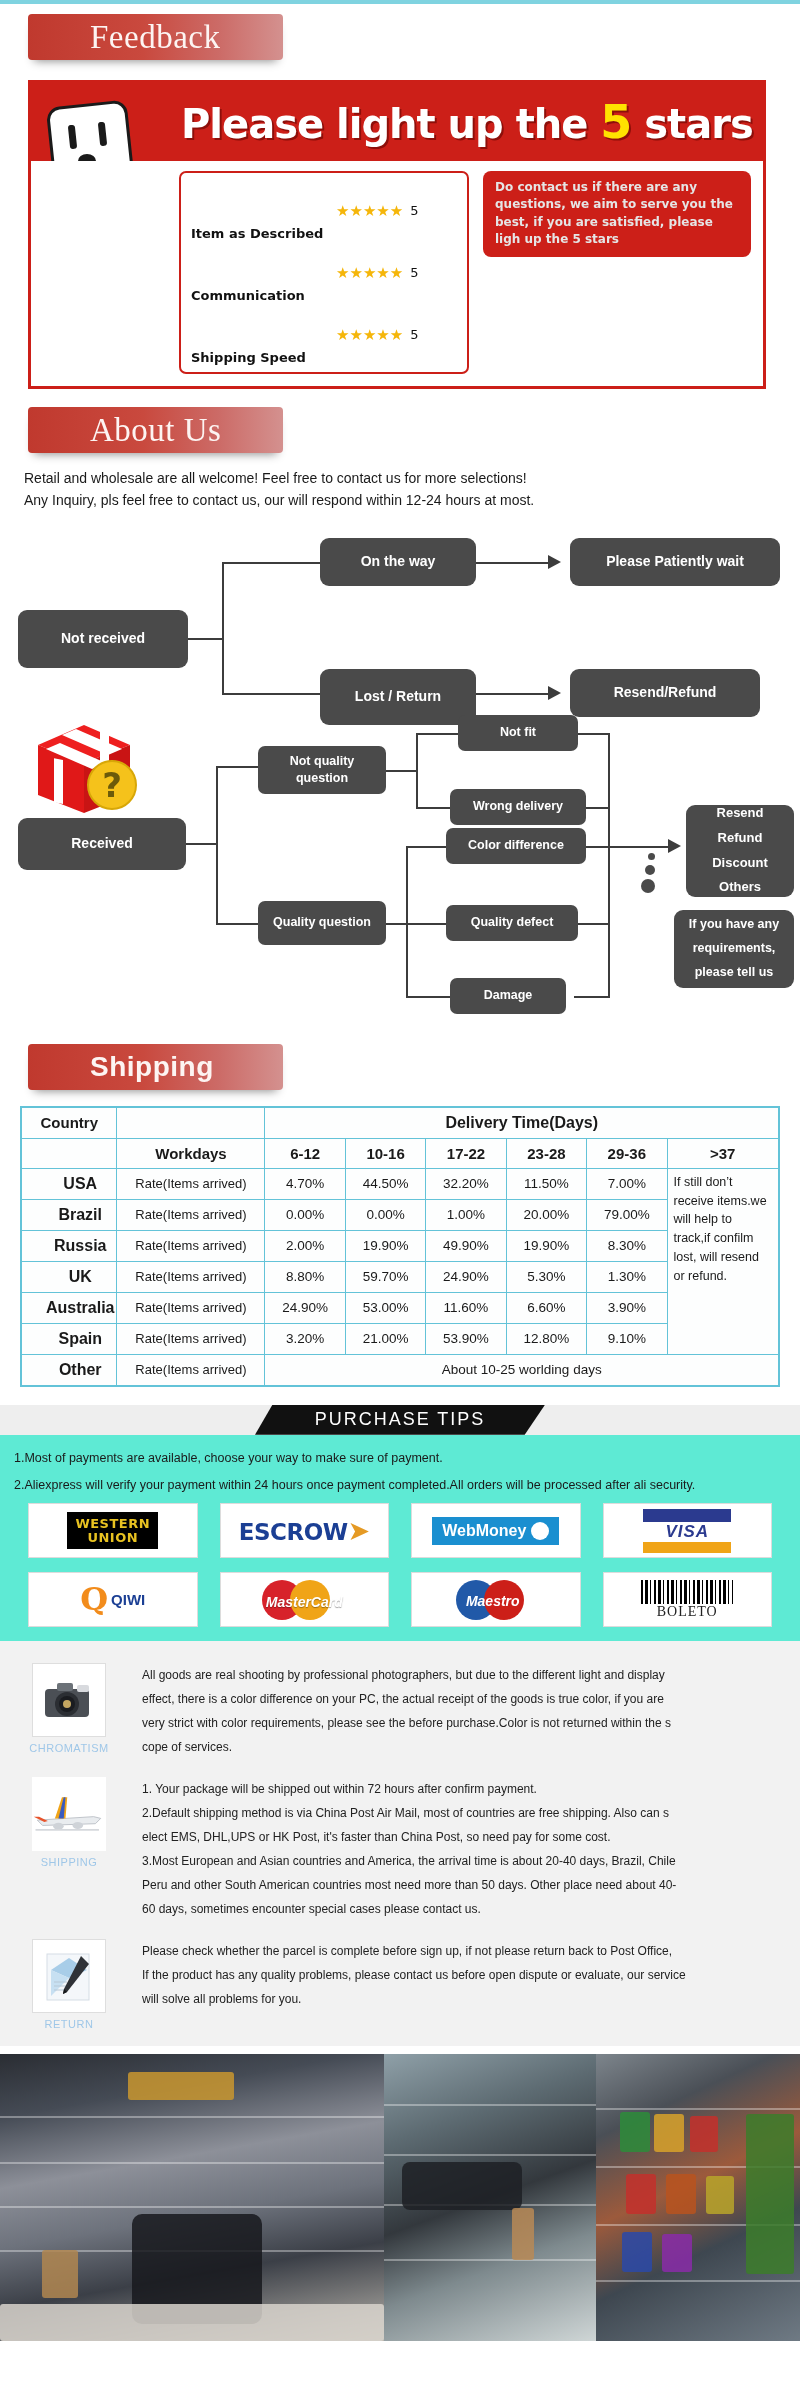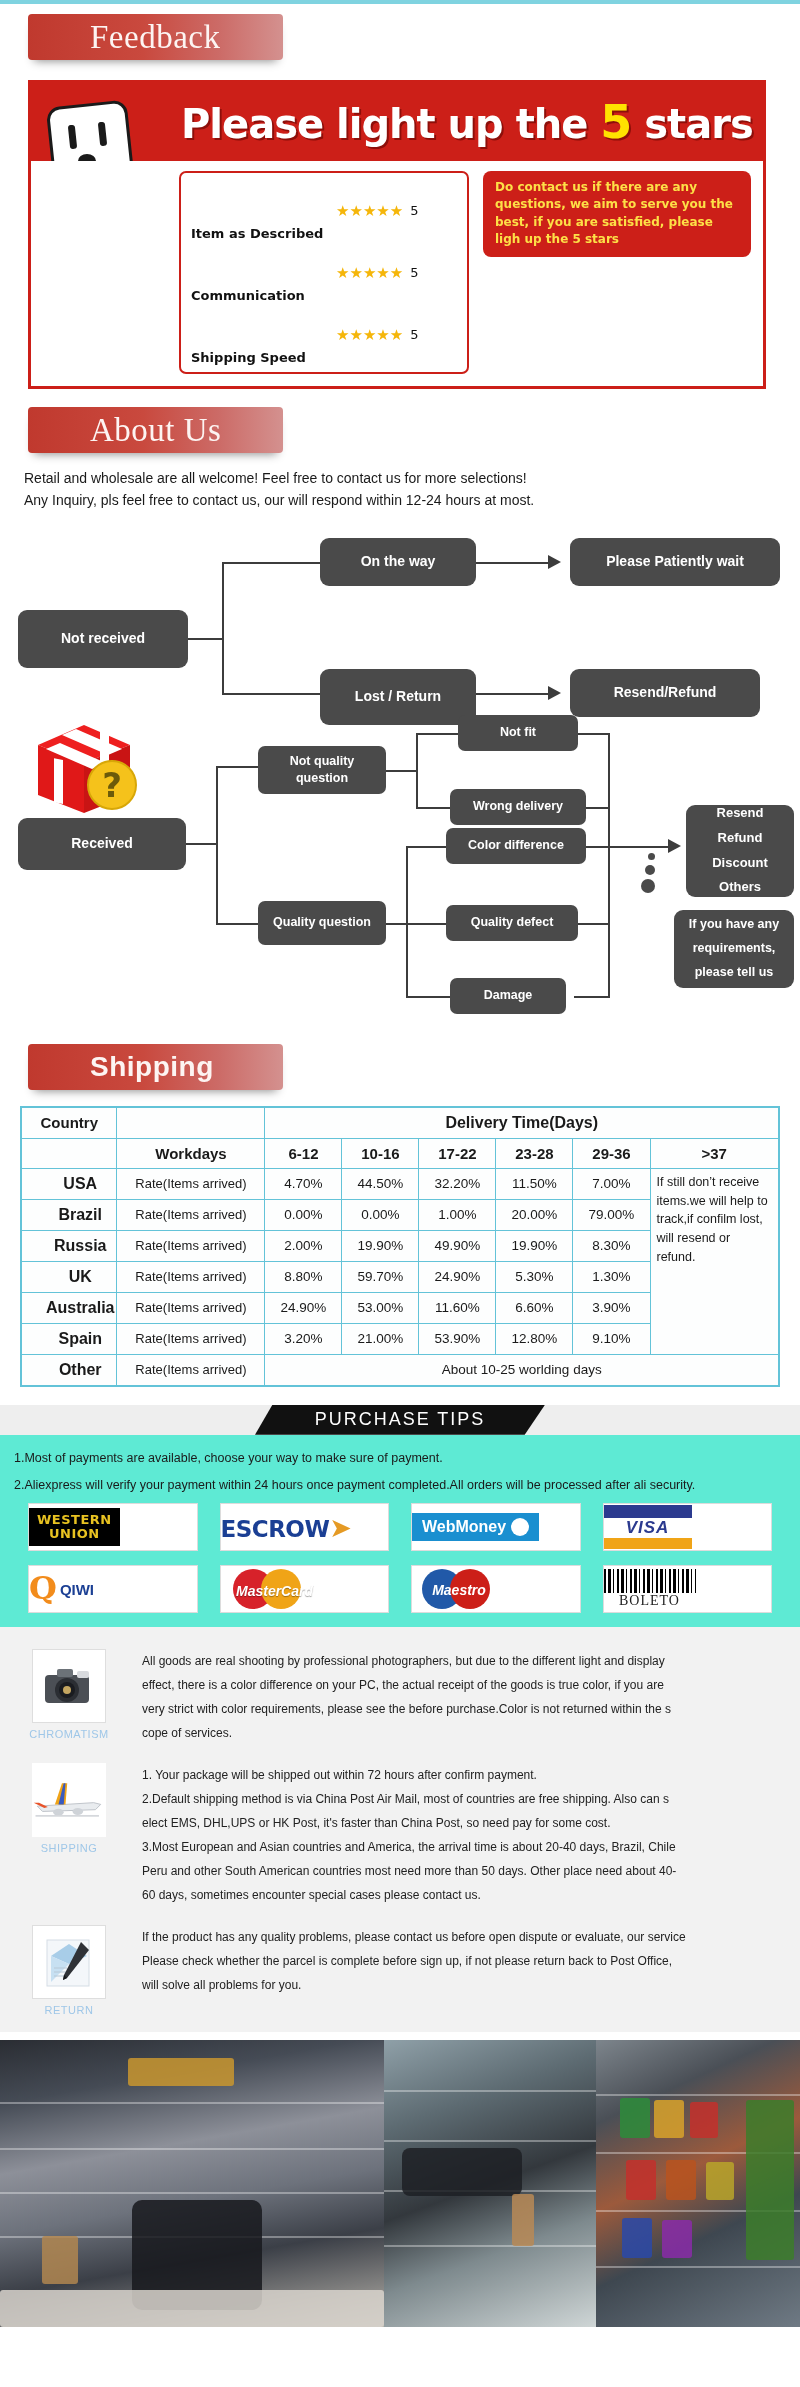--- a/index.html
+++ b/index.html
@@ -96,21 +96,21 @@
     color: #111;
     margin: 1px 0;
     white-space: nowrap;
   }
   .rating-row .lbl { width: 145px; margin-top: 46px; }
   .rating-row .stars { color: #f5b60a; font-size: 15px; letter-spacing: 0px; }
   .rating-row .val { margin-left: 7px; font-weight: normal; font-size: 13px; }
   .contact-box {
     background: #cc1f18;
     border-radius: 8px;
-    color: #fde047;
+    color: #e5e5e5;
     font-family: "DejaVu Sans", sans-serif;
     font-weight: bold;
     font-size: 12px;
     line-height: 1.45;
     padding: 8px 12px;
     width: 268px;
   }
 
   
   .about-text {
@@ -170,21 +170,21 @@
   table.ship .country { font-weight: bold; font-size: 16px; width: 92px; padding-left: 24px; }
   table.ship .rate { font-size: 13px; width: 148px; }
   table.ship .hdr { font-weight: bold; font-size: 15px; }
   table.ship .delivery-hdr { font-weight: bold; font-size: 16px; }
   table.ship .note {
     font-size: 12.5px;
     text-align: left;
     padding: 4px 6px;
     line-height: 1.5;
     vertical-align: top;
-    width: 129px;
+    width: 112px;
   }
 
   
   .tips-section { margin-top: 18px; width: 800px; background: #f2f2f2; padding-bottom: 10px; }
   .tips-ribbon-row { position: relative; height: 30px; background: #eeeeee; }
   .tips-ribbon {
     position: absolute;
     left: 255px;
     top: 0;
     width: 290px;
@@ -203,24 +203,24 @@
 
   .pay-grid {
     margin: 4px 14px 6px 14px;
     display: grid;
     grid-template-columns: repeat(4, 1fr);
     gap: 14px 22px;
   }
   .pay-cell {
     background: #ffffff;
     border: 1px solid #dcdcdc;
-    height: 48px;
+    height: 55px;
     display: flex;
     align-items: center;
-    justify-content: flex-start;
+    justify-content: center;
   }
 
   
   .wu { background:#000; color:#e8c221; font-family:"DejaVu Sans",sans-serif; font-weight:bold; font-size:13px; line-height:1.05; padding:5px 8px; text-align:center; letter-spacing:.5px;}
   .escrow { color:#1b3f94; font-weight:bold; font-size:23px; font-family:"DejaVu Sans",sans-serif; letter-spacing:-.5px; }
   .escrow .swoosh { color:#e59a24; font-size:27px; }
   .wm { background:#1a8fd0; color:#fff; font-weight:bold; font-size:16px; padding:5px 10px; display:flex; align-items:center; gap:5px;}
   .wm .globe { width:18px; height:18px; border-radius:50%; background:#fff; }
   .visa { width:88px; }
   .visa .bar-top { background:#2b3a8f; height:13px; }
@@ -630,22 +630,22 @@
                 <line x1="13" y1="38" x2="26" y2="38"></line>
                 <line x1="13" y1="42" x2="24" y2="42"></line>
               </g>
               <path d="M40 8 L48 16 L26 44 L22 46 L23 41 Z" fill="#2f3237"></path>
               <path d="M22 46 L23 41 L26 44 Z" fill="#15171a"></path>
             </svg>
           </div>
           <div class="info-icon-label">RETURN</div>
         </div>
         <div class="info-text">
+          <p>Please check whether the parcel is complete before sign up, if not please return back to Post Office,</p>
           <p>If the product has any quality problems, please contact us before open dispute or evaluate, our service</p>
-          <p>Please check whether the parcel is complete before sign up, if not please return back to Post Office,</p>
           <p>will solve all problems for you.</p>
         </div>
       </div>
     </div>
   </div>
 
   <div class="photos">
     <div class="photo p1">
       <div class="shelf" style="top:62px;"></div>
         <div class="shelf" style="top:108px;"></div>

